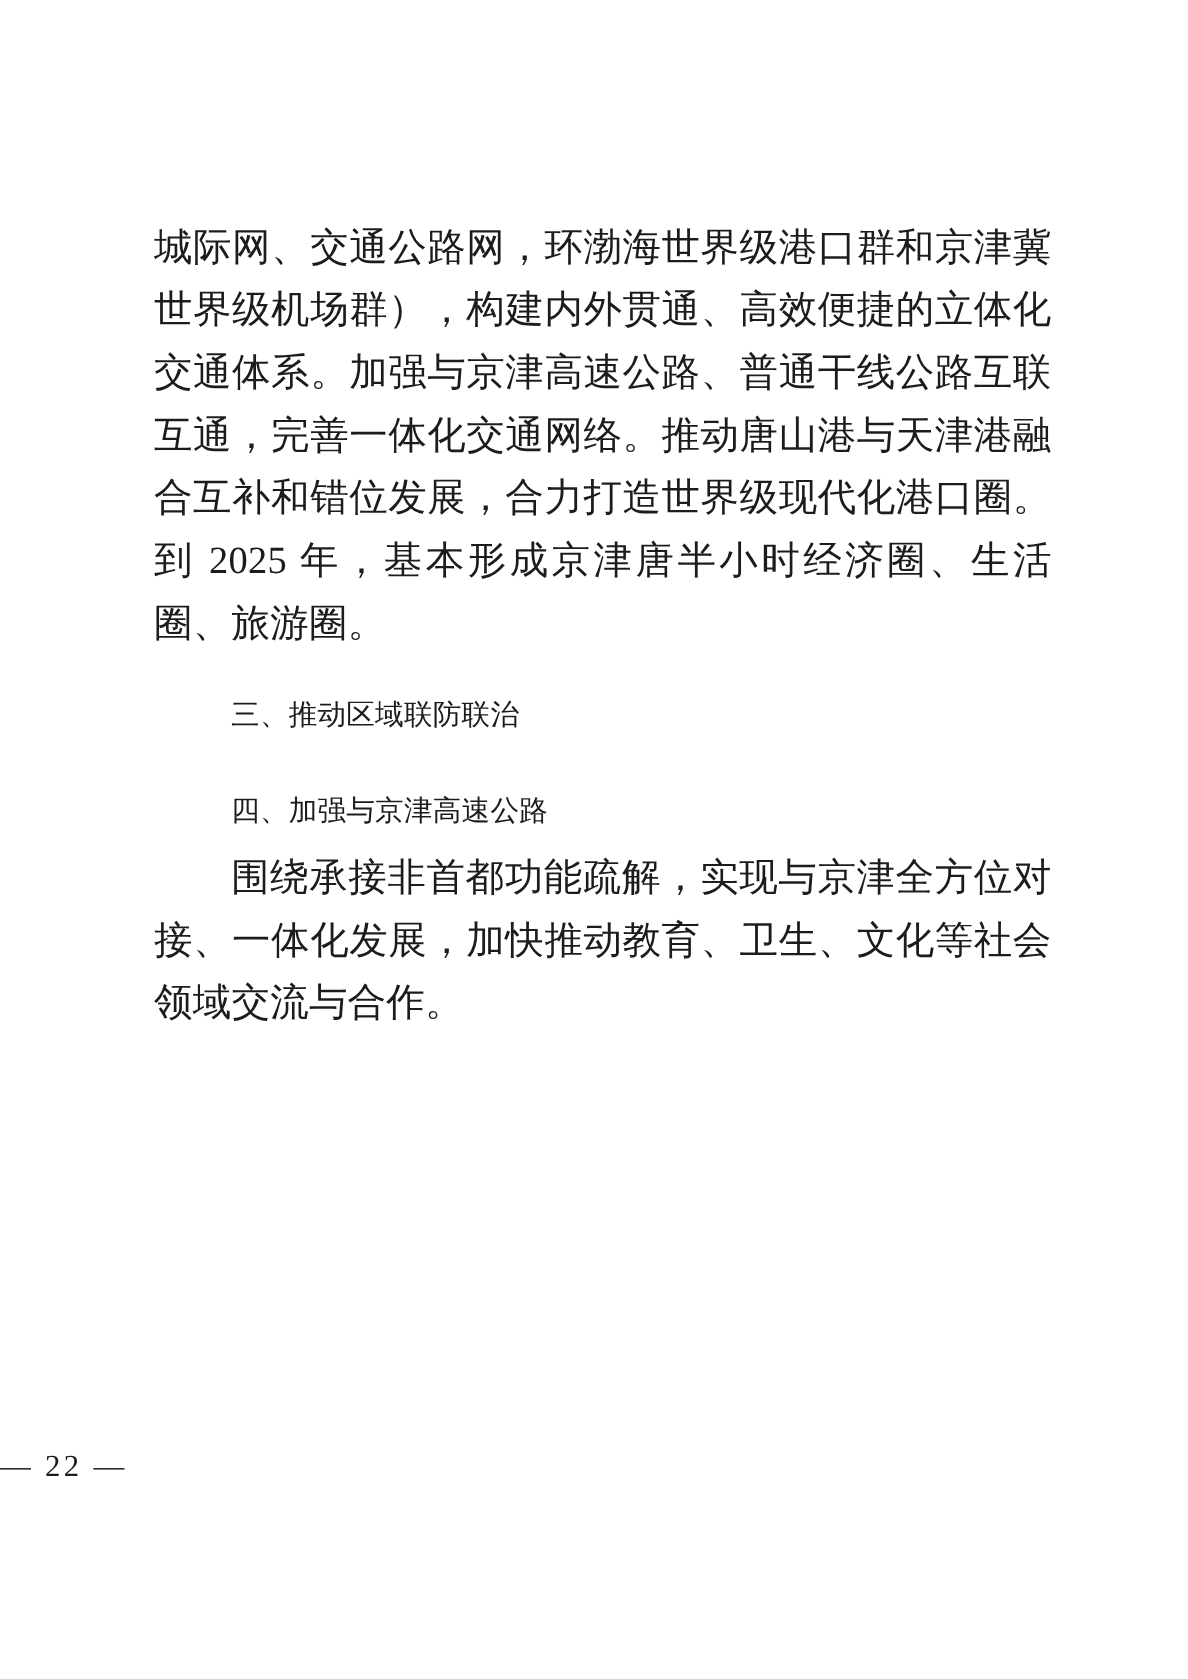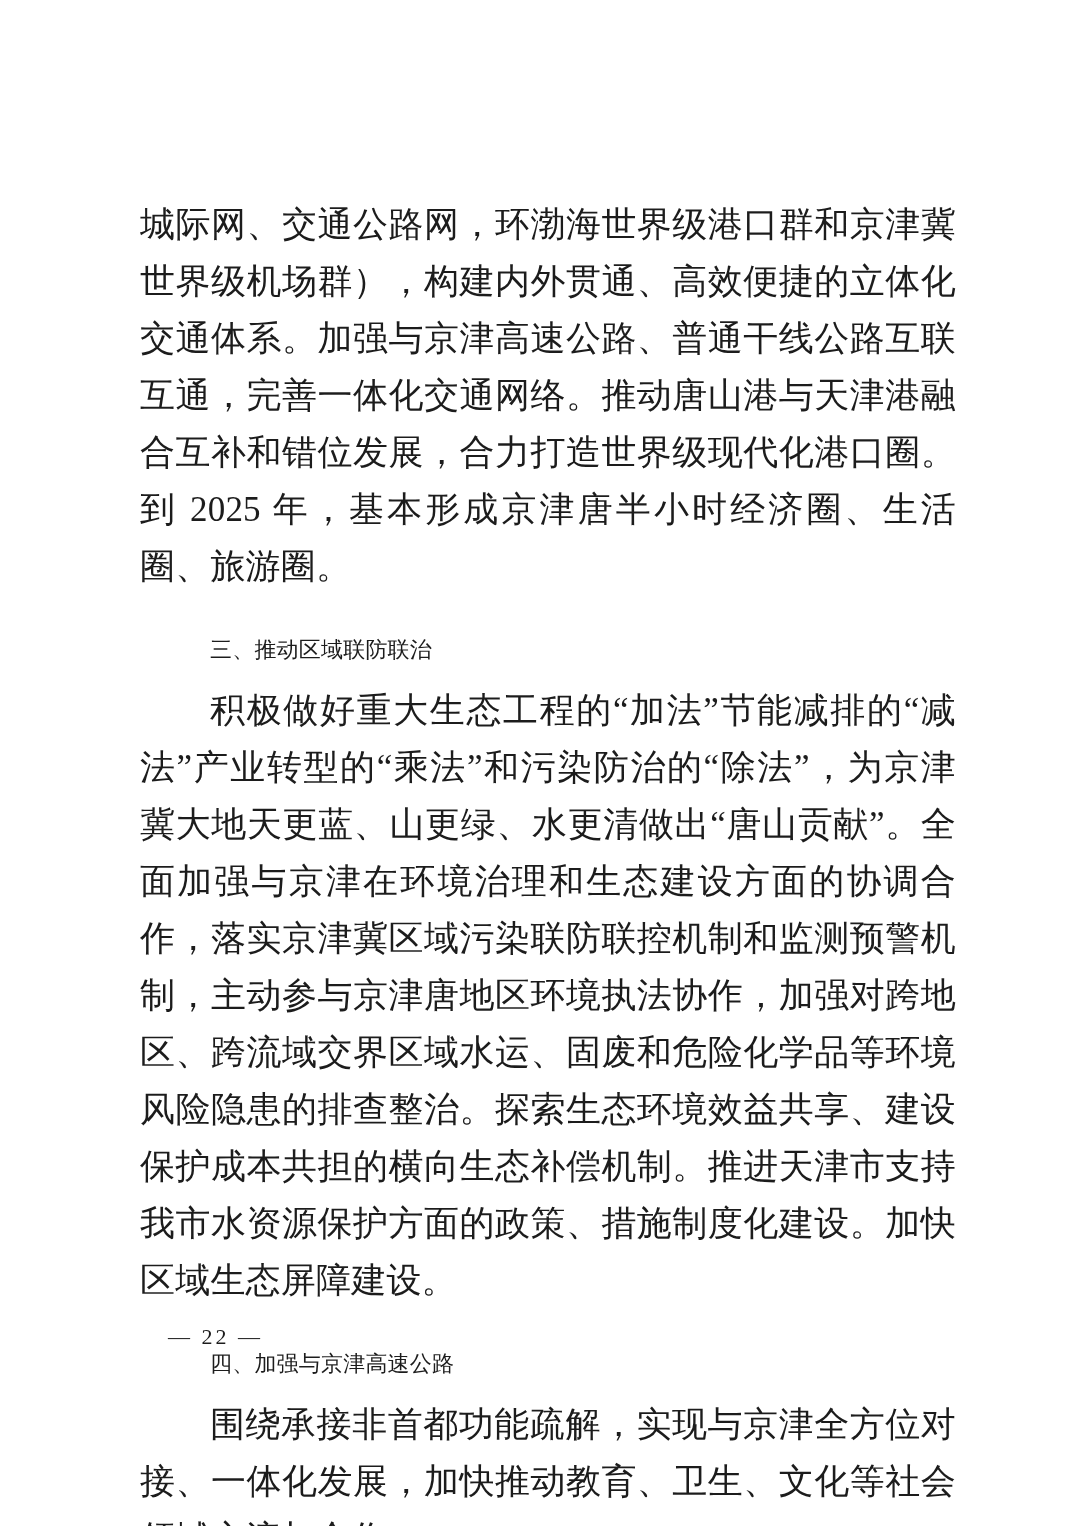--- a/index.html
+++ b/index.html
@@ -33,58 +33,56 @@
     margin: 0;
     text-indent: 0;
   }
   .para-indent {
     margin: 0;
     text-indent: 70px;
   }
   .heading {
     margin: 0;
     text-indent: 70px;
-    font-size: 22px;
+    font-size: 26px;
     line-height: 57px;
     color: #1c1c1c;
   }
   .gap-small {
     height: 26px;
   }
   .gap-tiny {
     height: 4px;
   }
   .footer {
     position: absolute;
     left: 0;
     right: 0;
     bottom: 176px;
     text-align: left;
-    padding-left: 168px;
-    font-size: 22px;
+    font-size: 28px;
     letter-spacing: 3px;
     color: #1c1c1c;
   }
 </style>
 </head>
 <body>
 
 <div class="page">
 
   <div class="body-text">
 
     <p class="para">城际网、交通公路网，环渤海世界级港口群和京津冀世界级机场群），构建内外贯通、高效便捷的立体化交通体系。加强与京津高速公路、普通干线公路互联互通，完善一体化交通网络。推动唐山港与天津港融合互补和错位发展，合力打造世界级现代化港口圈。到 2025 年，基本形成京津唐半小时经济圈、生活圈、旅游圈。</p>
 
     <div class="gap-small"></div>
 
     <p class="heading">三、推动区域联防联治</p>
 
     <div class="gap-tiny"></div>
 
-    <p class="para-indent">积极做好重大生态工程的“加法”节能减排的“减法”产业转型的“乘法”和污染防治的“除法”，为京津冀大地天更蓝、山更绿、水更清做出“唐山贡献”。全面加强与京津在环境治理和生态建设方面的协调合作，落实京津冀区域污染联防联控机制和监测预警机制，主动参与京津唐地区环境执法协作，加强对跨地区、跨流域交界区域水运、固废和危险化学品等环境风险隐患的排查整治。探索生态环境效益共享、建设保护成本共担的横向生态补偿机制。推进天津市支持我市水资源保护方面的政策、措施制度化建设。加快区域生态屏障建设。</p>
 
     <div class="gap-small"></div>
 
     <p class="heading">四、加强与京津高速公路</p>
 
     <div class="gap-tiny"></div>
 
     <p class="para-indent">围绕承接非首都功能疏解，实现与京津全方位对接、一体化发展，加快推动教育、卫生、文化等社会领域交流与合作。</p>
 
   </div>

